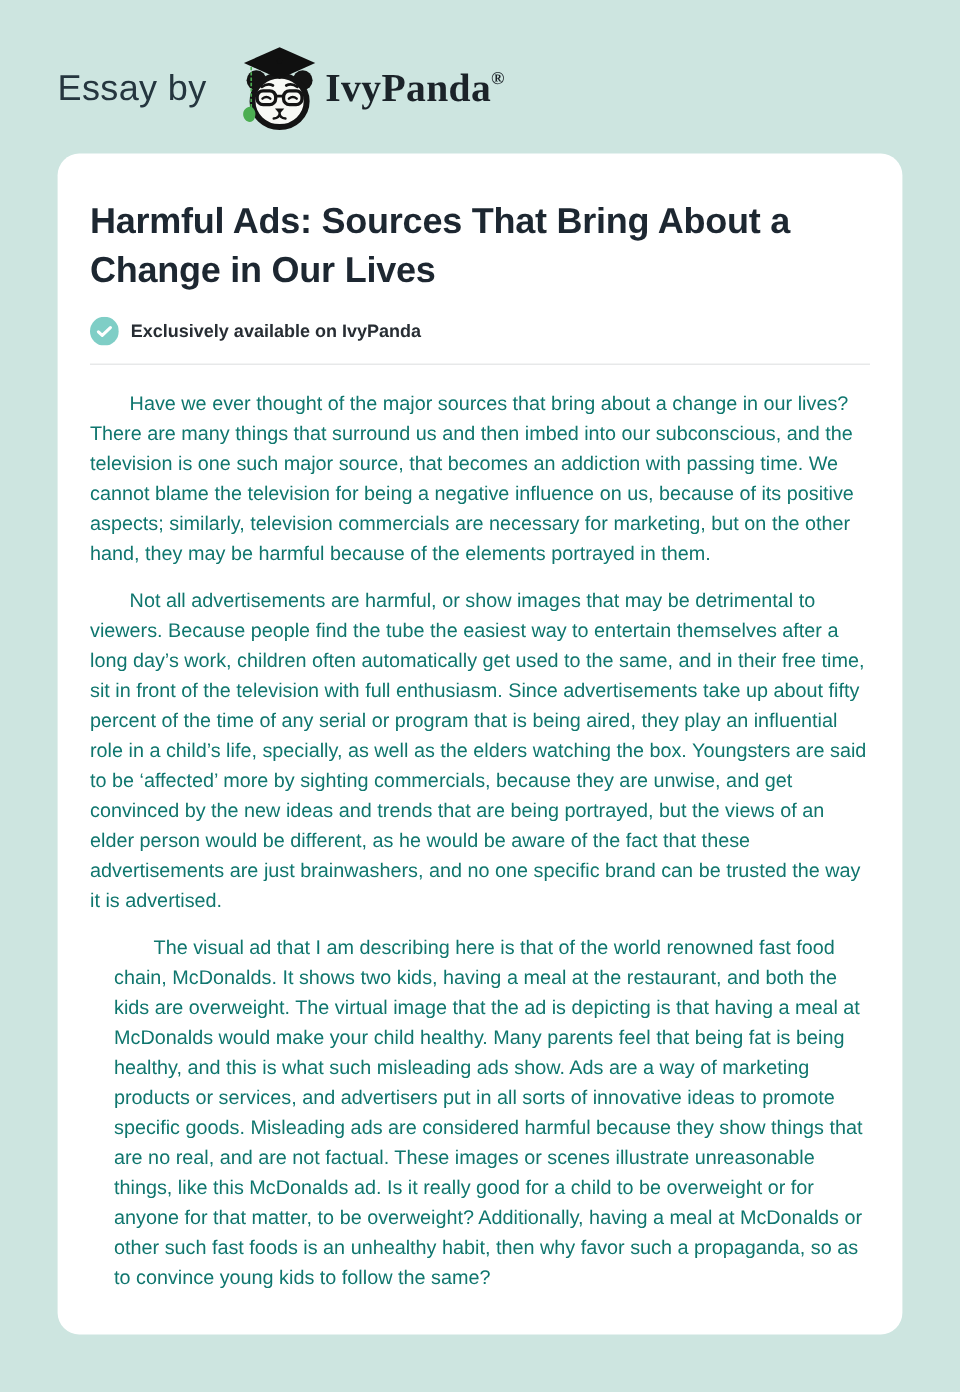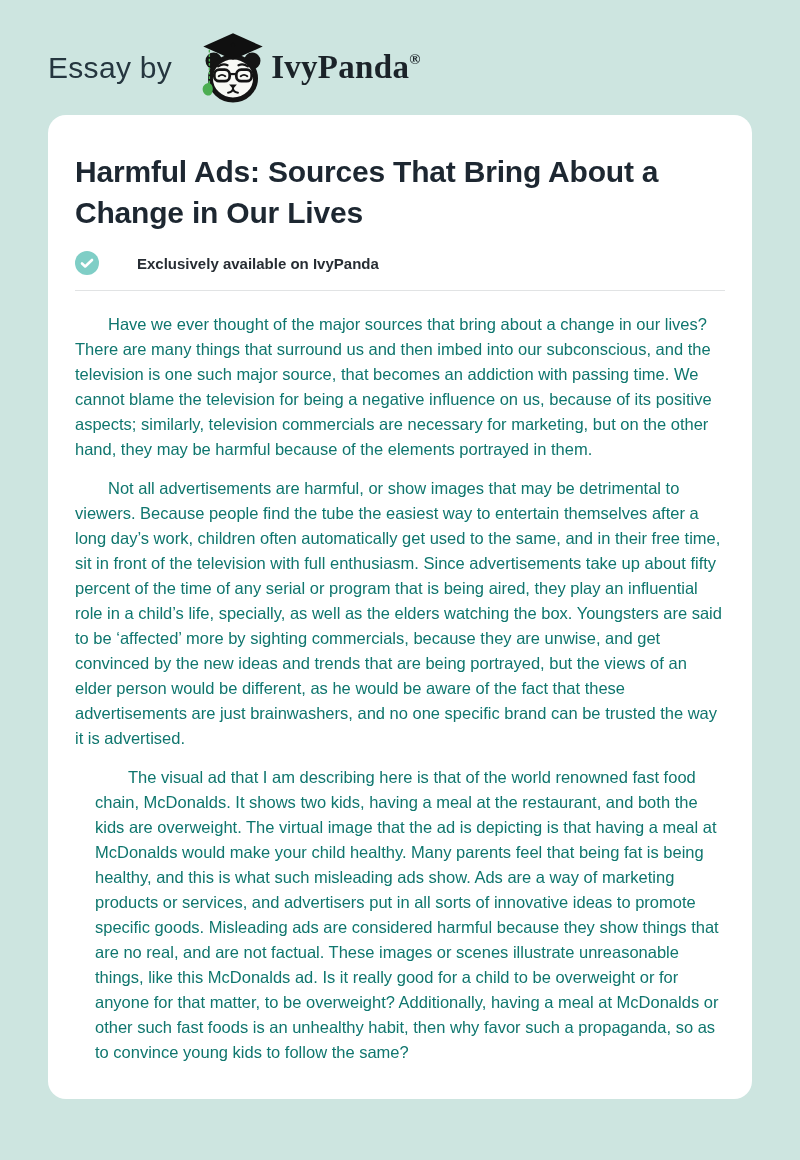--- a/index.html
+++ b/index.html
@@ -6,21 +6,21 @@
     margin: 0;
     padding: 0;
     width: 800px;
     height: 1160px;
     overflow: hidden;
     background: #cde5e0;
   }
   * { box-sizing: border-box; }
 
   .header {
-    height: 115px;
+    height: 128px;
     display: flex;
     align-items: center;
     padding: 20px 48px 0;
   }
   .essay-by {
     font-family: "Liberation Sans", sans-serif;
     font-size: 30px;
     color: #25363f;
     letter-spacing: 0.3px;
   }
@@ -56,21 +56,20 @@
     font-size: 30px;
     line-height: 41px;
     letter-spacing: -0.2px;
     color: #1d2731;
     margin: 0 0 18px;
   }
   .badge {
     display: flex;
     align-items: center;
     margin: 0 0 15px;
-    gap: 28px;
   }
   .check-wrap { width: 24px; height: 24px; flex: 0 0 auto; }
   .badge-label {
     font-family: "Liberation Sans", sans-serif;
     font-weight: 700;
     font-size: 15px;
     color: #272d33;
     margin-left: 10px;
   }
   .divider {

